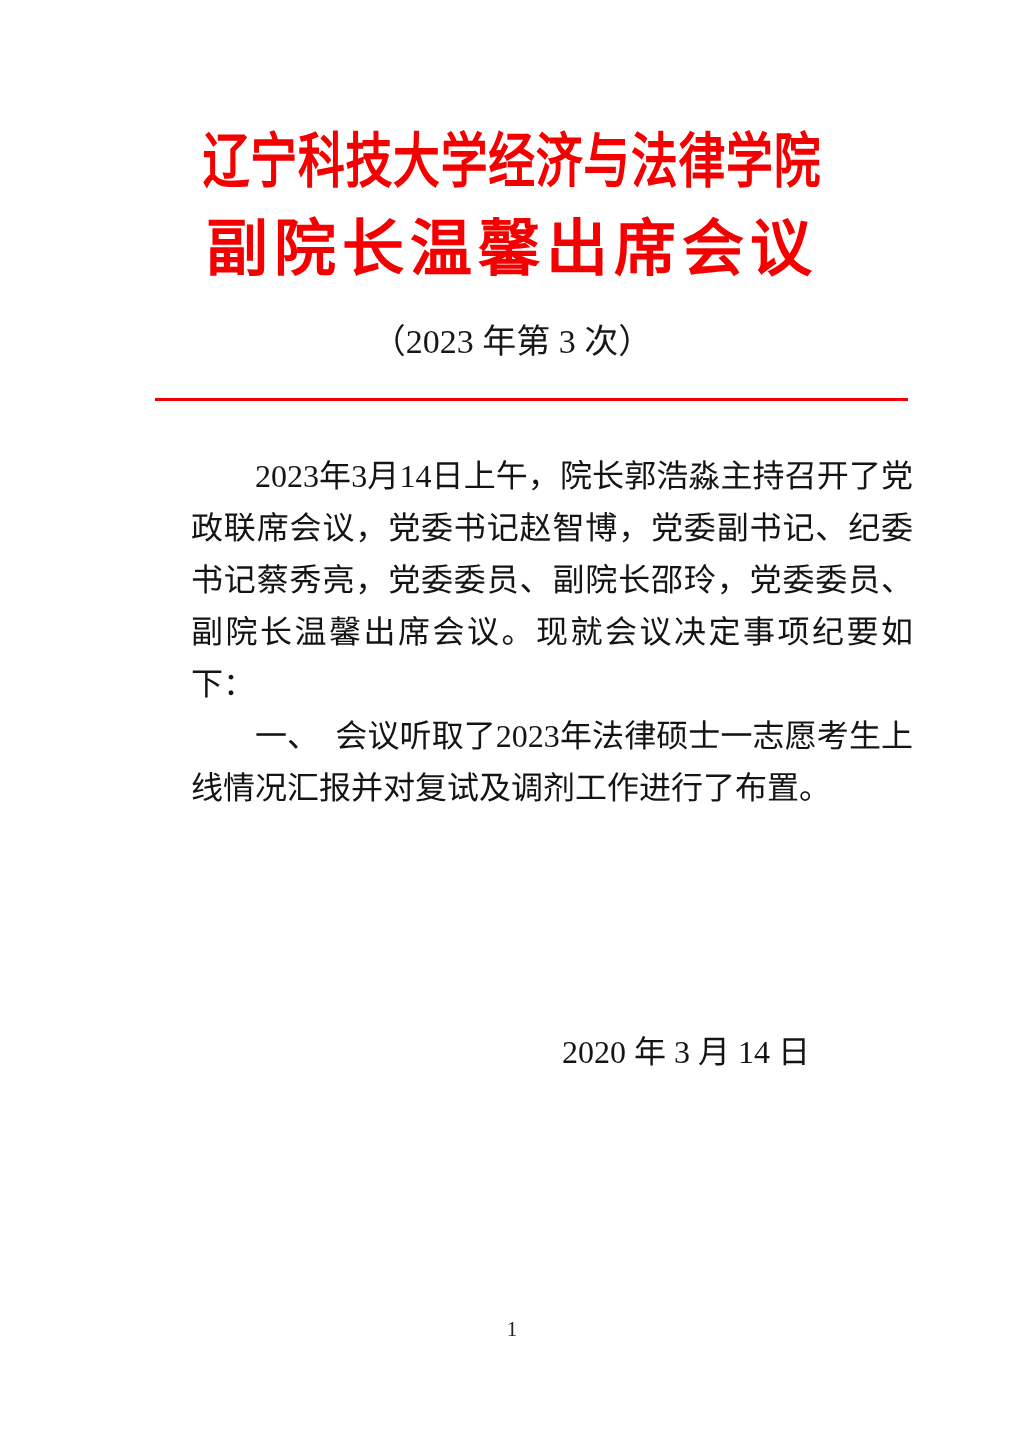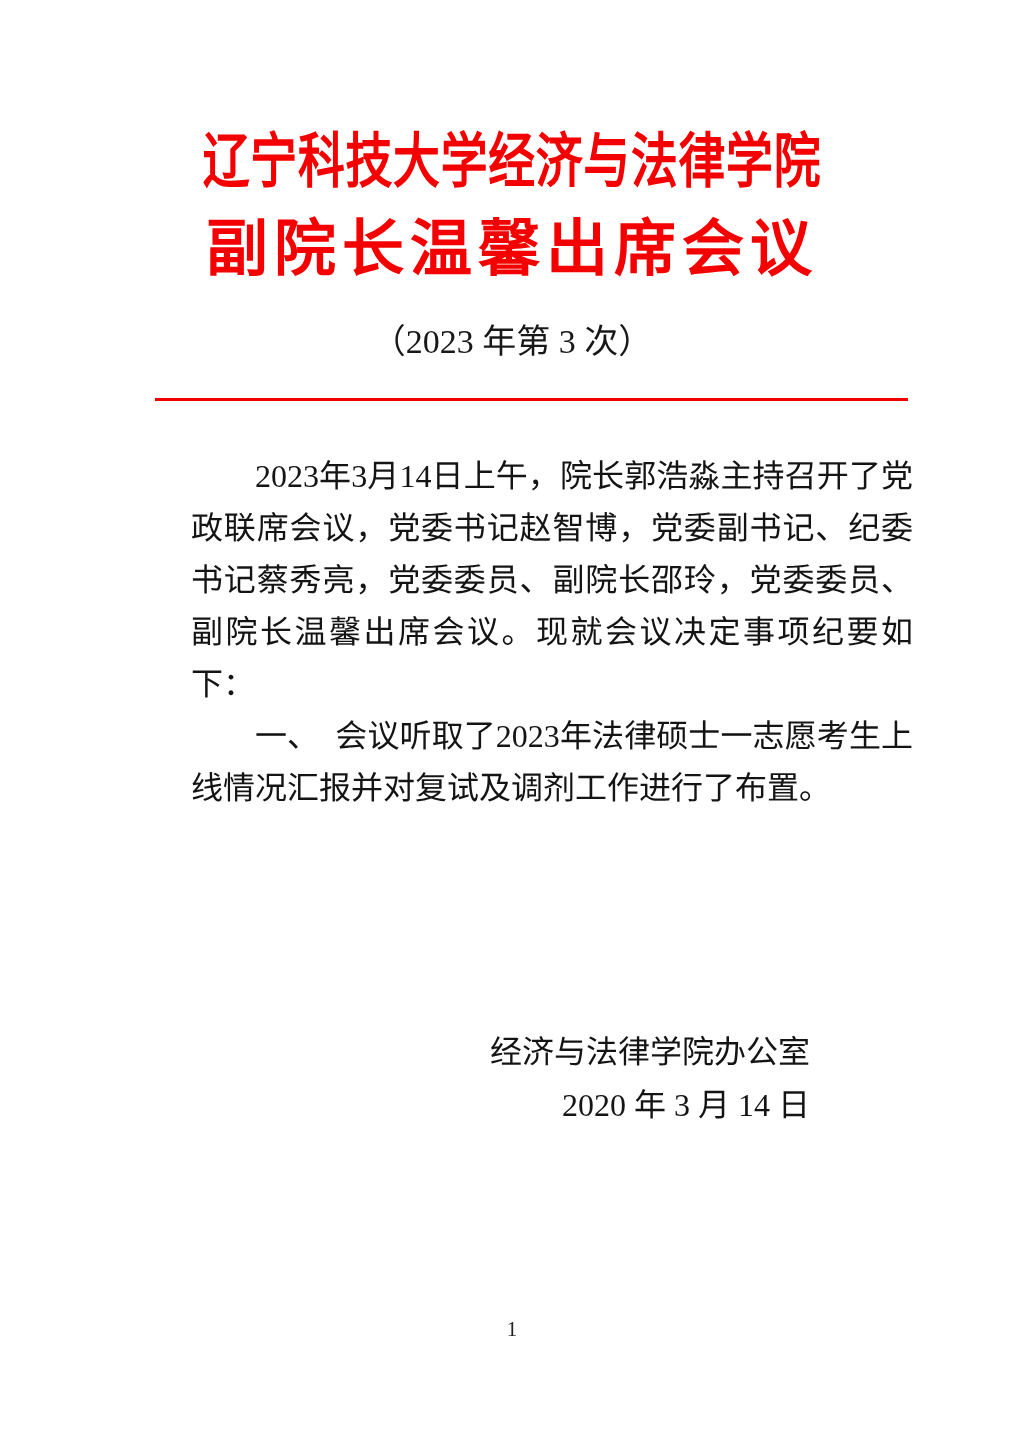--- a/index.html
+++ b/index.html
@@ -95,21 +95,20 @@
   <p class="subtitle">（2023 年第 3 次）</p>
 
   <hr class="divider">
 
   <div class="doc-body">
     <p>2023年3月14日上午，院长郭浩淼主持召开了党政联席会议，党委书记赵智博，党委副书记、纪委书记蔡秀亮，党委委员、副院长邵玲，党委委员、副院长温馨出席会议。现就会议决定事项纪要如下：</p>
     <p>一、　会议听取了2023年法律硕士一志愿考生上线情况汇报并对复试及调剂工作进行了布置。</p>
   </div>
 
   <div class="signature">
-    <p>经济与法律学院办公室</p>
     <p>2020 年 3 月 14 日</p>
   </div>
 
   <div class="footer">
     <span>1</span>
   </div>
 
 </div>
 
 </body></html>

